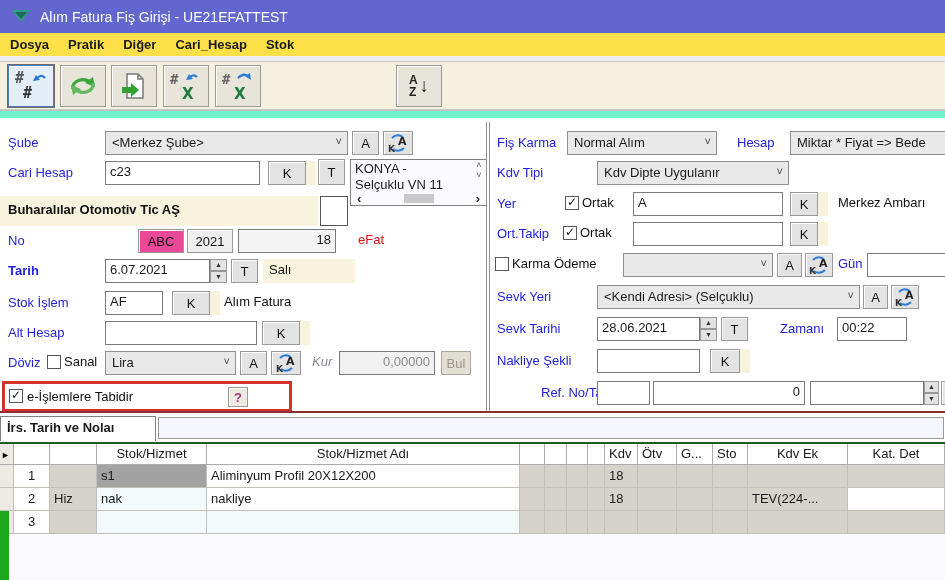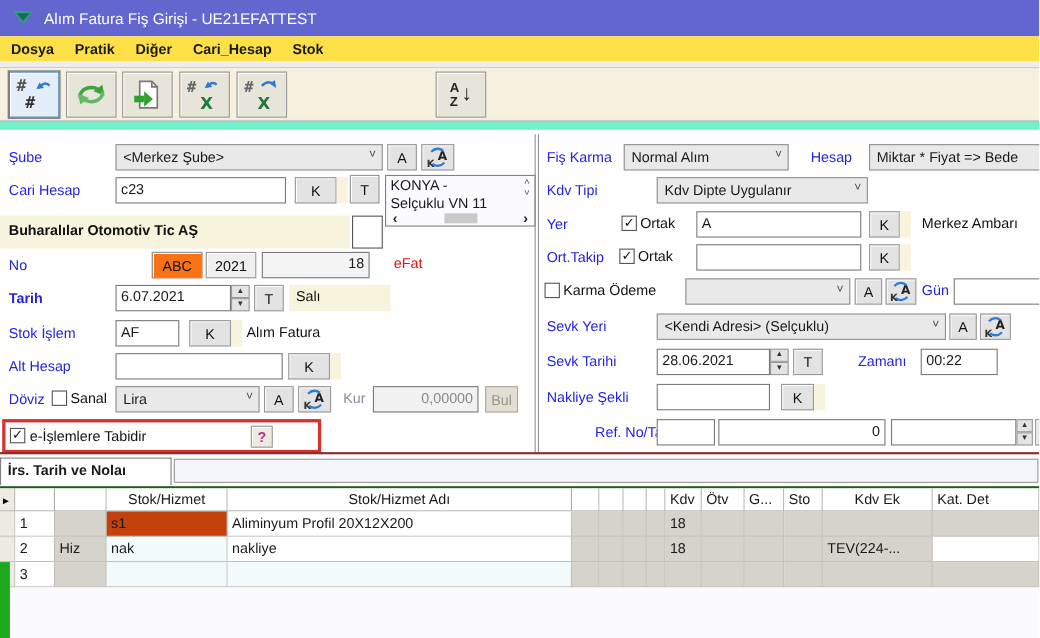--- a/index.html
+++ b/index.html
@@ -49,22 +49,22 @@
     text-align:center; color:#333; }
   .vsep { position:absolute; width:1px; background:#8f8f8f; }
   
   .gh { position:absolute; height:21px; background:#fff; border-right:1px solid #ABABAB;
     border-bottom:1px solid #ABABAB; padding:2px 4px; white-space:nowrap; overflow:hidden; }
   .gc { position:absolute; height:23px; border-right:1px solid #C3C0BA; border-bottom:1px solid #C3C0BA;
     padding:3px 4px; white-space:nowrap; overflow:hidden; }
   .bg-gray { background:#D6D3CC; }
   .bg-az { background:#F2FAFB; }
   .bg-white { background:#fff; }
-  .bg-sel { background:#c2410c; }
-  .ar { text-align:left; }
+  .bg-sel { background:#a3a3a3; }
+  .ar { text-align:center; }
   .ac { text-align:center; }
 </style>
 </head>
 <body>
 
 <div id="win">
 
   <div id="titlebar" class="abs">
     <span class="ticon">
       <svg width="18" height="13" viewBox="0 0 18 13">
@@ -171,21 +171,21 @@
       <span style="width:30px;height:9px;background:#C9C9C9;"></span>
       <span>›</span>
     </div>
   </div>
 
   <div class="cream" style="left:0px;top:196px;width:318px;height:30px;"></div>
   <span class="txt" style="left:8px;top:202px;font-weight:bold;">Buharalılar Otomotiv Tic AŞ</span>
   <div class="abs" style="left:320px;top:196px;width:28px;height:30px;background:#fff;border:1px solid #555;"></div>
 
   <span class="lbl" style="left:8px;top:233px;">No</span>
-  <div class="btn" style="left:138px;top:229px;width:46px;background:#f97316;">ABC</div>
+  <div class="btn" style="left:138px;top:229px;width:46px;background:#ec4899;">ABC</div>
   <div class="btn" style="left:187px;top:229px;width:46px;background:#EFEFEF;">2021</div>
   <div class="inp right" style="left:238px;top:229px;width:98px;background:#F4F4F4;">18</div>
   <span class="txt" style="left:358px;top:232px;color:#E01010;">eFat</span>
 
   <span class="lbl" style="left:8px;top:263px;font-weight:bold;">Tarih</span>
   <div class="inp" style="left:105px;top:259px;width:105px;">6.07.2021</div>
   <div class="spin" style="left:210px;top:259px;">
       <div>▲</div>
       <div>▼</div>
     </div>
@@ -212,21 +212,21 @@
   </div>
   <div class="btn" style="left:240px;top:351px;width:27px;">A</div>
   <div class="btn" style="left:271px;top:351px;width:30px;">
     <svg width="24" height="20" viewBox="0 0 24 20">
       <path d="M6 5 q5 -5 11 -1" stroke="#2E7BD6" stroke-width="2" fill="none"></path>
       <path d="M18 15 q-5 5 -11 1" stroke="#2E7BD6" stroke-width="2" fill="none"></path>
       <text x="12" y="12" font-size="11" font-weight="bold" fill="#222" font-family="DejaVu Sans,sans-serif">A</text>
       <text x="2" y="19" font-size="9" font-weight="bold" fill="#333" font-family="DejaVu Sans,sans-serif">K</text>
     </svg>
   </div>
-  <span class="gray-txt" style="left:312px;top:354px;">Kur</span>
+  <span class="gray-txt" style="left:312px;top:354px;font-style:italic;">Kur</span>
   <div class="inp right dis" style="left:339px;top:351px;width:96px;">0,00000</div>
   <div class="btn dis" style="left:441px;top:351px;width:30px;">Bul</div>
 
   <div class="abs" style="left:2px;top:381px;width:290px;height:31px;border:3px solid #D7312E;background:#fff;">
     <div class="chk on" style="left:4px;top:5px;"></div>
     <span class="txt" style="left:22px;top:5px;">e-İşlemlere Tabidir</span>
     <div class="btn" style="left:223px;top:3px;width:20px;height:20px;background:#EDEAE0;color:#B0308A;font-weight:bold;">?</div>
   </div>
 
   <div class="vsep" style="left:486px;top:122px;height:289px;"></div>

